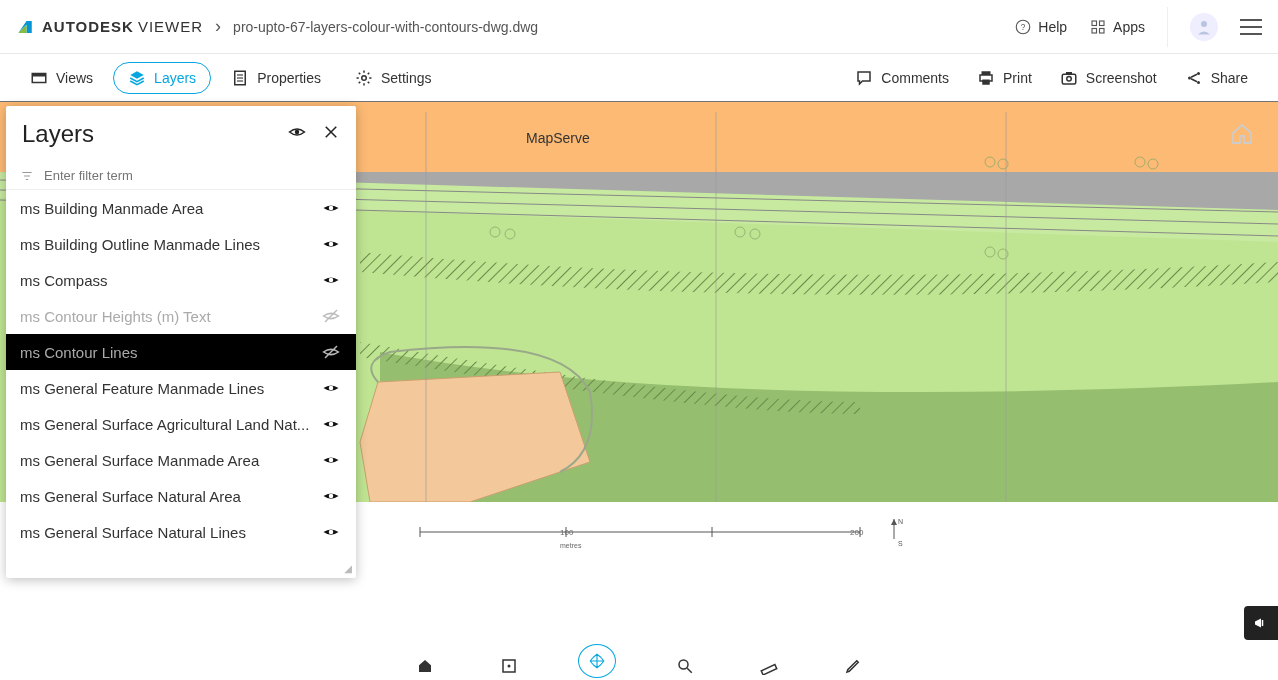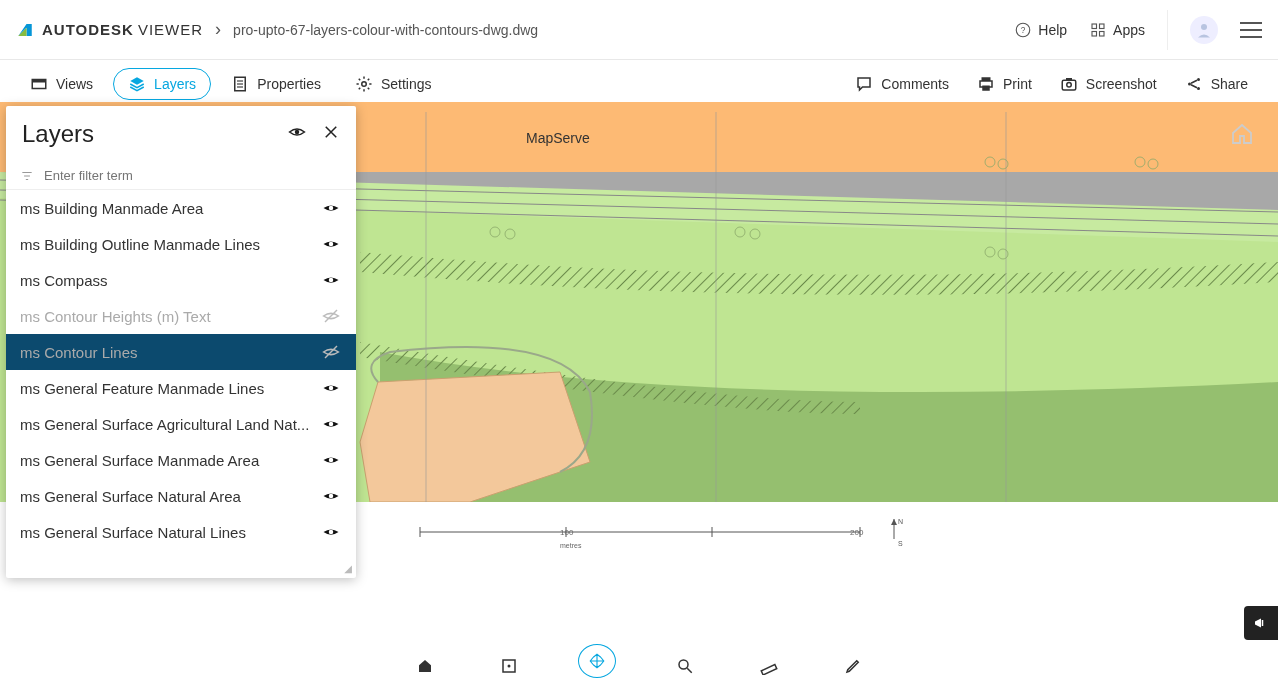--- a/index.html
+++ b/index.html
@@ -1,19 +1,19 @@
 <!DOCTYPE html>
 <html><head>
 <meta charset="utf-8">
 <style>
 * { box-sizing: border-box; margin: 0; padding: 0; }
 body { font-family: -apple-system, "Segoe UI", Arial, sans-serif; color: #333; background: #fff; width: 1278px; height: 680px; overflow: hidden; position: relative; }
 
 
-.header { height: 60px; border-bottom: 1px solid #e8e8e8; display: flex; align-items: center; padding: 0 16px; }
+.header { height: 54px; border-bottom: 1px solid #e8e8e8; display: flex; align-items: center; padding: 0 16px; }
 .logo-block { display: flex; align-items: center; gap: 8px; }
 .brand-text { font-weight: 700; letter-spacing: 1px; font-size: 15px; display:flex; gap:4px; align-items:baseline;}
 .brand-sub { font-weight: 300; }
 .bc-sep { margin: 0 12px; color: #555; font-size: 18px; }
 .filename { color: #555; font-size: 14px; }
 .header-right { margin-left: auto; display: flex; align-items: center; gap: 22px; }
 .hdr-item { display: flex; align-items: center; gap: 6px; color: #333; font-size: 14px; cursor: pointer; }
 .hdr-sep { width:1px; height:40px; background:#eee; }
 .avatar { width: 28px; height: 28px; border-radius: 50%; background: #eef; display:flex; align-items:center; justify-content:center; color:#99b; }
 .hamburger { width:22px; height:16px; display:flex; flex-direction:column; justify-content:space-between; cursor:pointer; }
@@ -37,21 +37,21 @@
 .panel { position:absolute; top:106px; left:6px; width:350px; height:472px; background:#fff; box-shadow: 0 2px 12px rgba(0,0,0,0.25); border-radius:2px; display:flex; flex-direction:column; }
 .panel-head { display:flex; align-items:center; padding: 14px 16px; }
 .panel-title { font-size: 24px; font-weight:300; color:#222; }
 .panel-head-icons { margin-left:auto; display:flex; gap:16px; }
 .filter-row { display:flex; align-items:center; padding: 6px 14px; border-bottom:1px solid #eee; gap:10px; color:#888; }
 .filter-input { border:none; outline:none; font-size:13px; color:#555; flex:1; }
 .layer-list { flex:1; overflow:auto; }
 .layer-item { display:flex; align-items:center; padding: 0 14px; height:36px; font-size:15px; color:#333; cursor:pointer; }
 .layer-item .lbl { flex:1; white-space:nowrap; overflow:hidden; text-overflow:ellipsis; padding-right:8px; }
 .layer-item.disabled { color:#aaa; }
-.layer-item.selected { background:#0c4a6e; }
+.layer-item.selected { background:#000000; }
 .vis-icon { width:22px; display:flex; justify-content:center; }
 .resize-grip { position:absolute; bottom:4px; right:4px; color:#bbb; font-size:10px; }
 
 
 .bottombar { position:absolute; bottom:0; left:0; right:0; height:28px; display:flex; justify-content:center; align-items:flex-end; gap:54px; padding-bottom:2px; }
 .bb-btn { width:30px; height:24px; display:flex; align-items:center; justify-content:center; color:#333; }
 .bb-btn.circ { border:1px solid #06A7E0; border-radius:50%; width:38px; height:34px; color:#06A7E0; }
 
 
 .feedback { position:absolute; right:0; bottom:40px; width:34px; height:34px; background:#222; color:#fff; display:flex; align-items:center; justify-content:center; border-top-left-radius:4px; border-bottom-left-radius:4px; }

